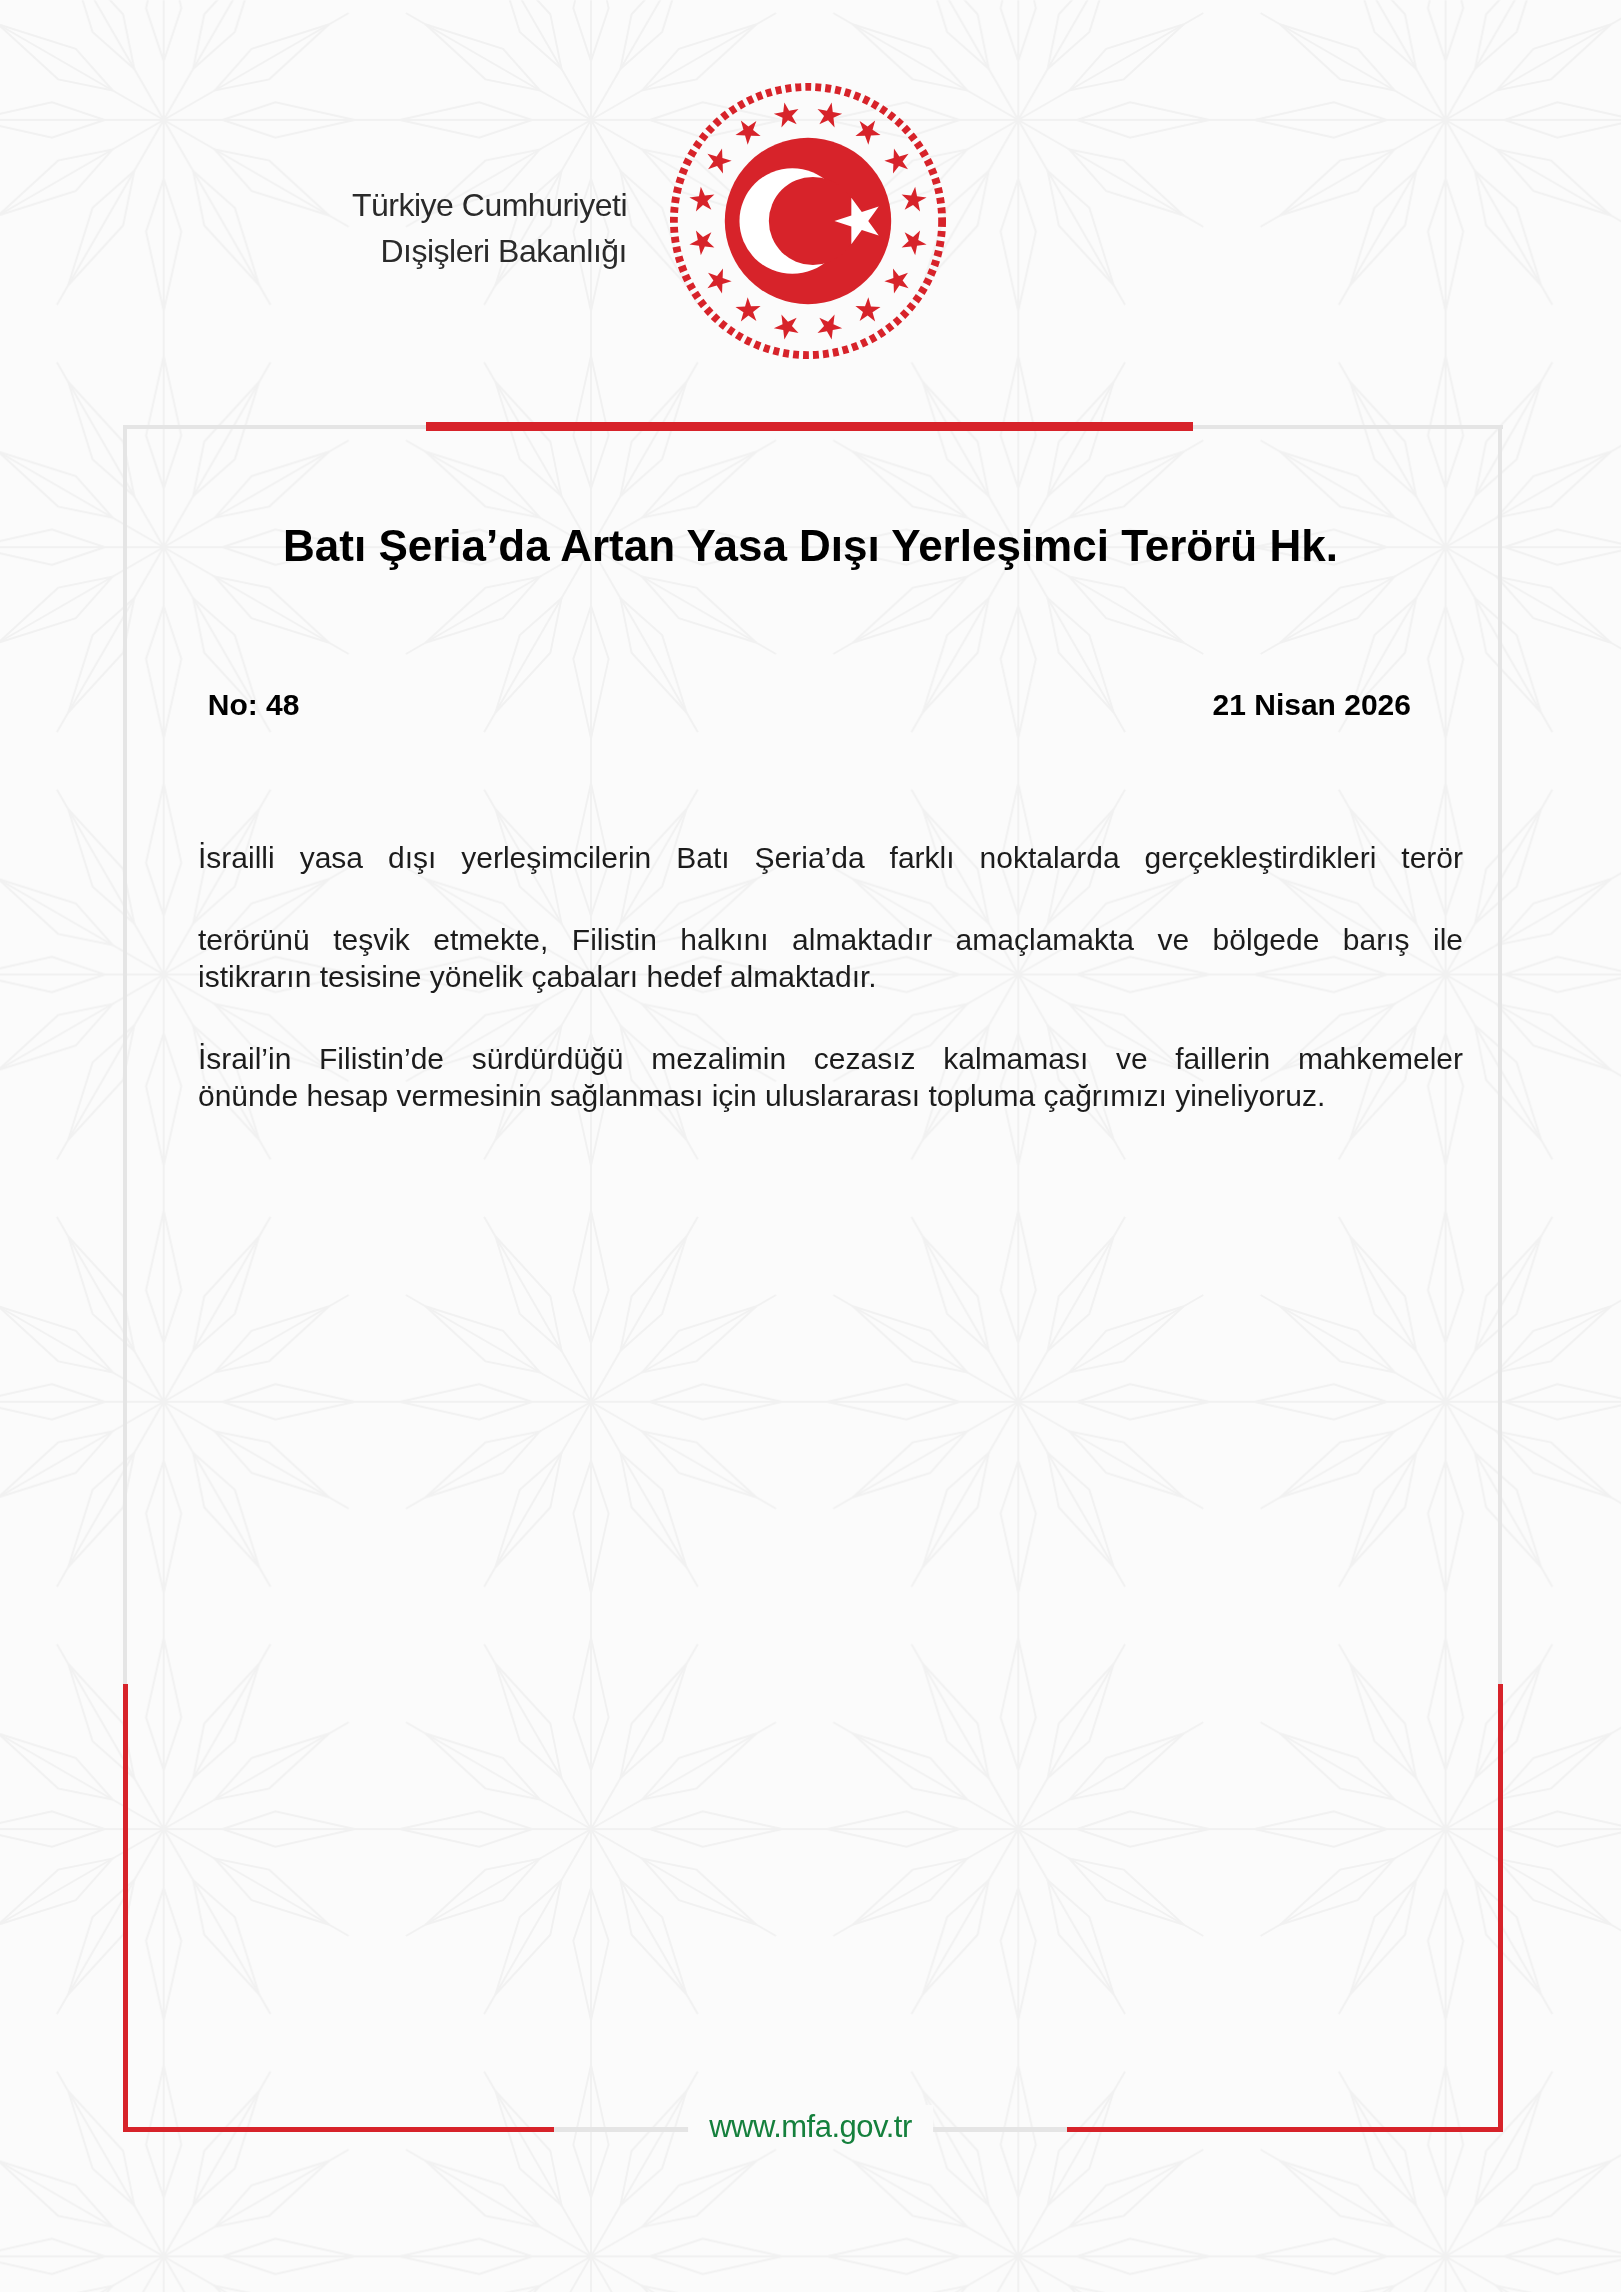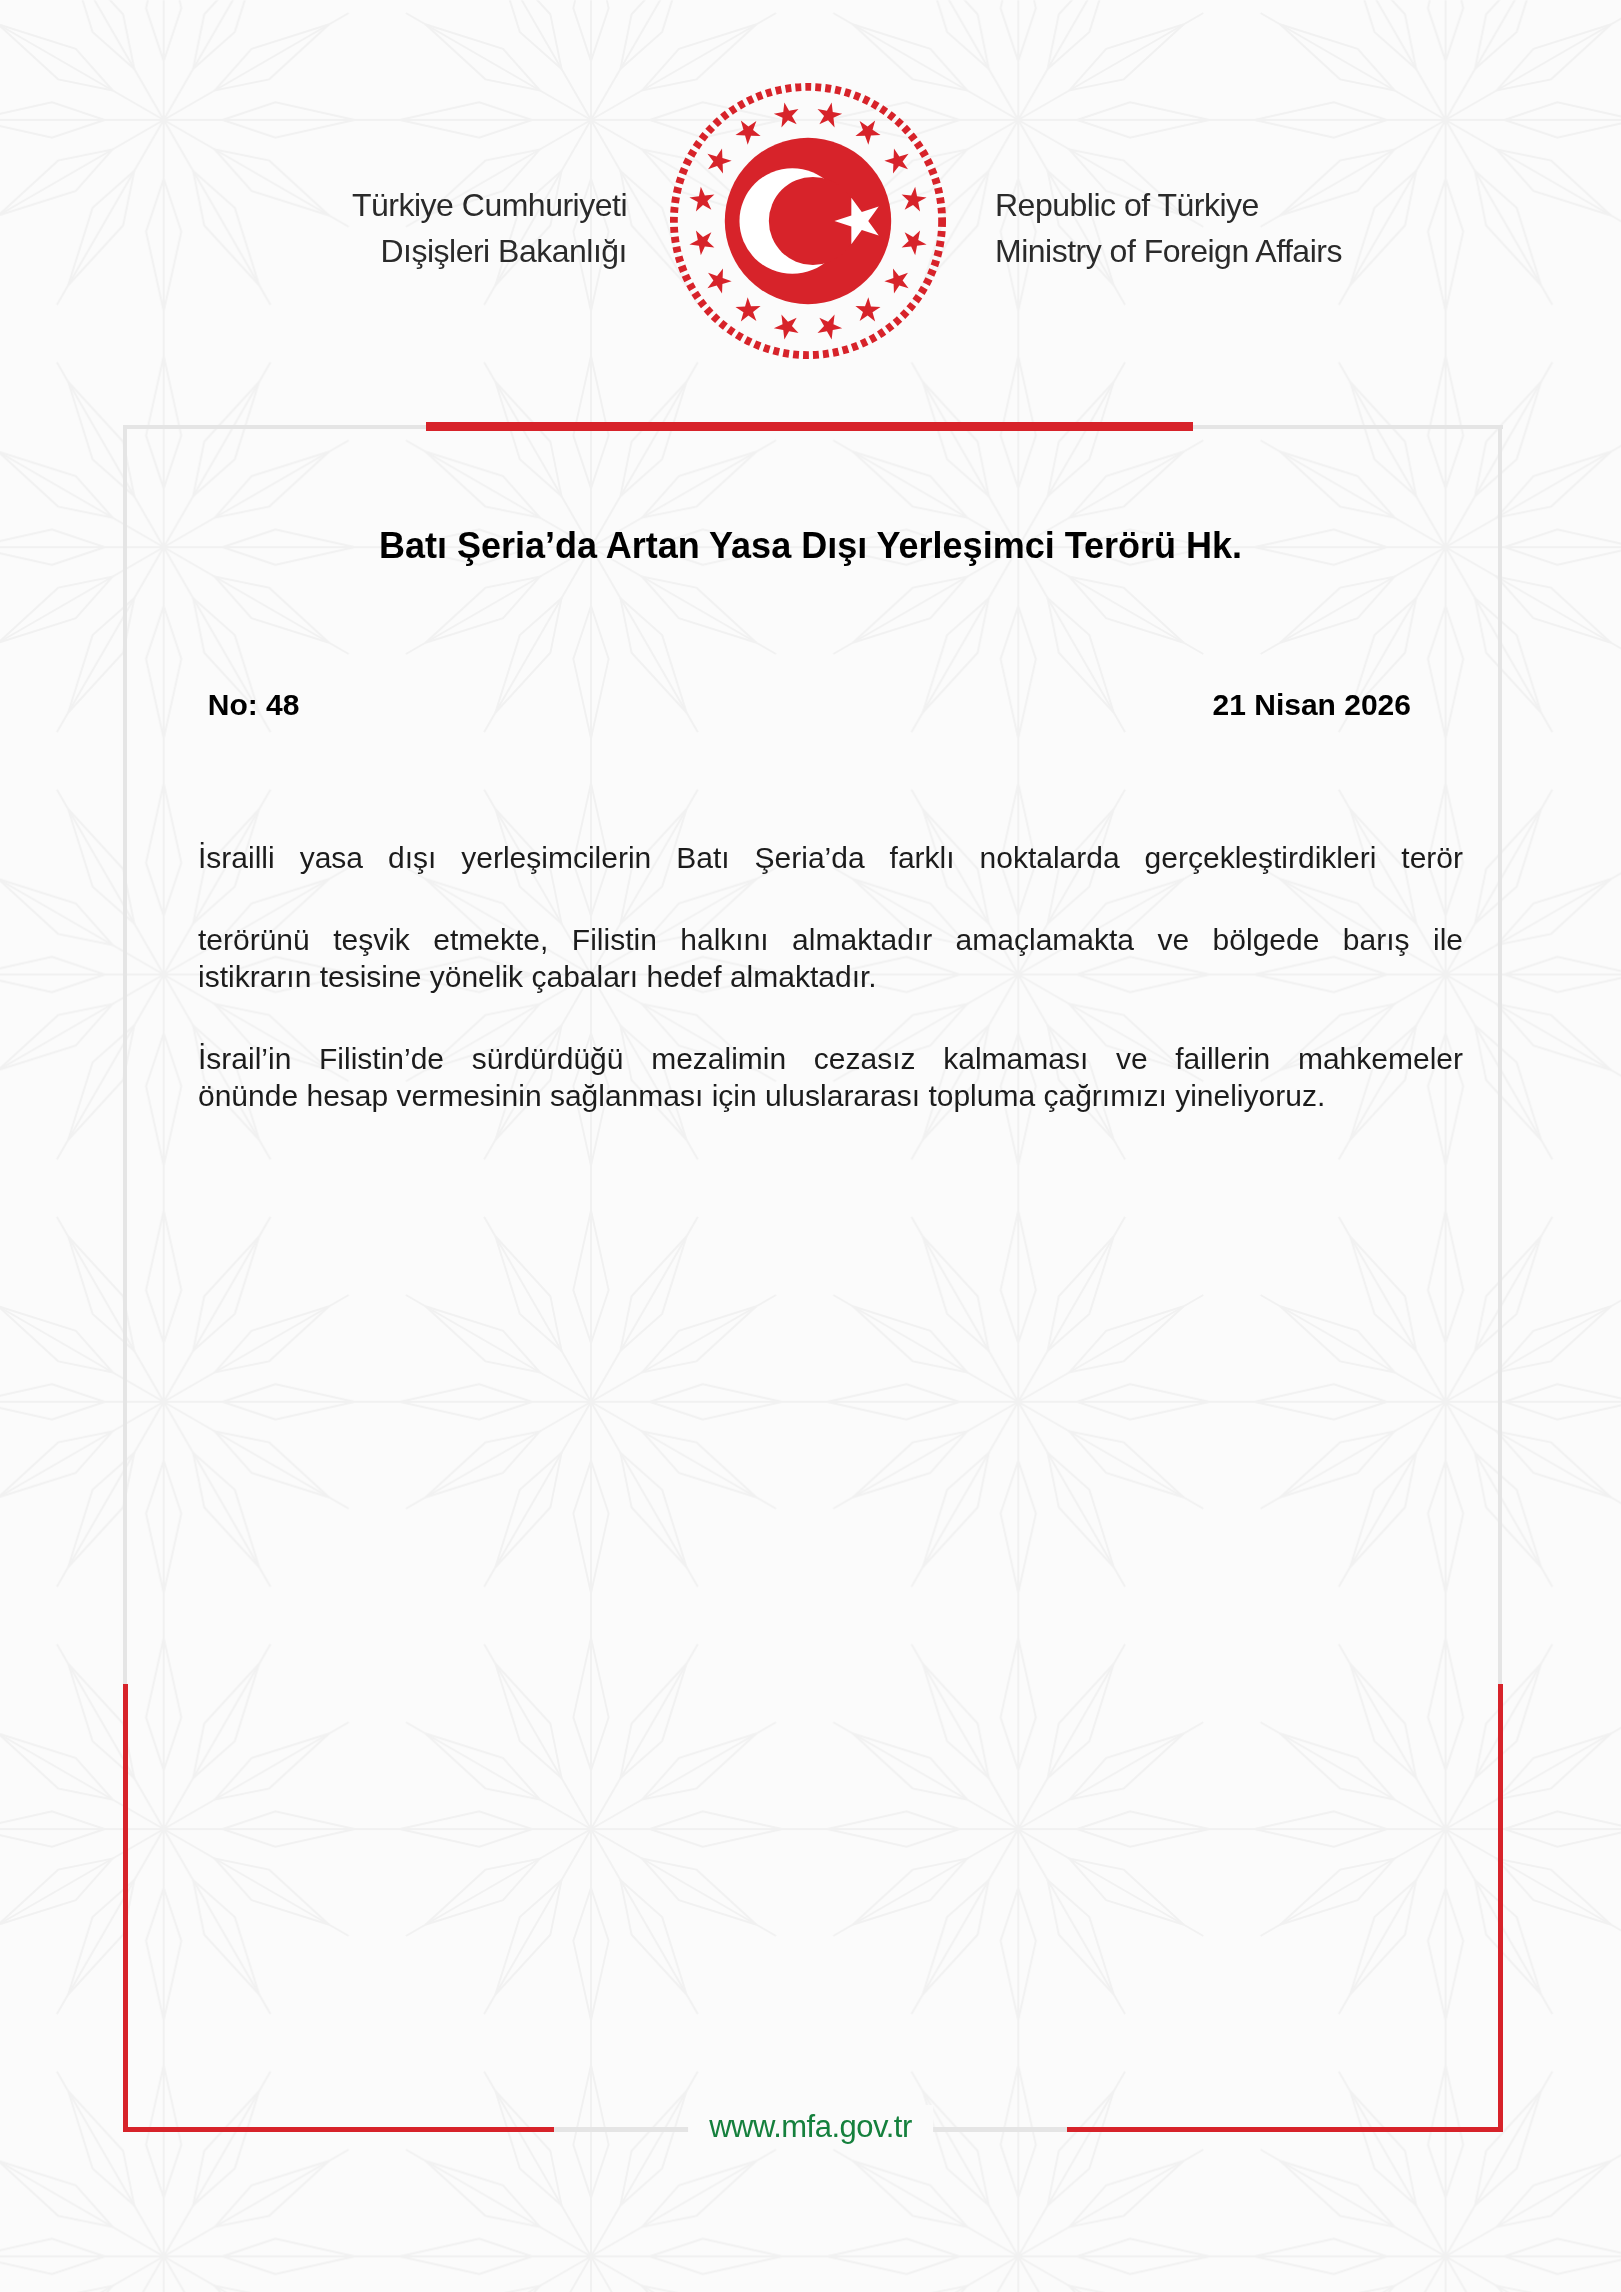--- a/index.html
+++ b/index.html
@@ -30,21 +30,21 @@
   .left-gray{left:123px; top:425px; width:3.9px; height:1259px; background:var(--frame-gray);}
   .left-red{left:123px; top:1684px; width:4.9px; height:448px; background:var(--red);}
   .right-gray{left:1498px; top:425px; width:3.9px; height:1259px; background:var(--frame-gray);}
   .right-red{left:1498px; top:1684px; width:4.9px; height:448px; background:var(--red);}
   .bottom-red-l{left:123px; top:2127px; width:431px; height:4.9px; background:var(--red);}
   .bottom-gray-m{left:554px; top:2127px; width:514px; height:4.9px; background:var(--frame-gray);}
   .bottom-red-r{left:1067px; top:2127px; width:435px; height:4.9px; background:var(--red);}
 
   
   .doc-title{left:0; top:524px; width:1621px; text-align:center;
-    font-size:36px; font-weight:bold; line-height:43px; color:#000;}
+    font-size:44px; font-weight:bold; line-height:43px; color:#000;}
   .meta-row{left:198px; top:688px; width:1265px; display:flex;
     justify-content:space-between; box-sizing:border-box;
     padding-left:9.8px; padding-right:52px;
     font-size:30px; font-weight:bold; color:#000;}
   .body-text{left:198px; top:839px; width:1265px; color:var(--text-dark);
     font-size:30px; line-height:37px;}
   .para{margin:0 0 45px 0;}
   .jline{display:block; text-align:justify; text-align-last:justify;}
   .jline.last{text-align-last:left;}
 
@@ -109,24 +109,20 @@
     </g>
     <circle cx="126" cy="142" r="54" fill="#ffffff"></circle>
     <circle cx="147" cy="142" r="45" fill="currentColor"></circle>
     <use href="#star5" transform="translate(194,142) rotate(270) scale(25)" fill="#ffffff"></use>
   </svg>
 
   <div class="layer org-left">
     <div>Türkiye Cumhuriyeti</div>
     <div>Dışişleri Bakanlığı</div>
   </div>
-  <div class="layer org-right">
-    <div>Republic of Türkiye</div>
-    <div>Ministry of Foreign Affairs</div>
-  </div>
 
   <div class="line top-gray"></div>
   <div class="line top-red-bar"></div>
   <div class="line left-gray"></div>
   <div class="line left-red"></div>
   <div class="line right-gray"></div>
   <div class="line right-red"></div>
   <div class="line bottom-red-l"></div>
   <div class="line bottom-gray-m"></div>
   <div class="line bottom-red-r"></div>

